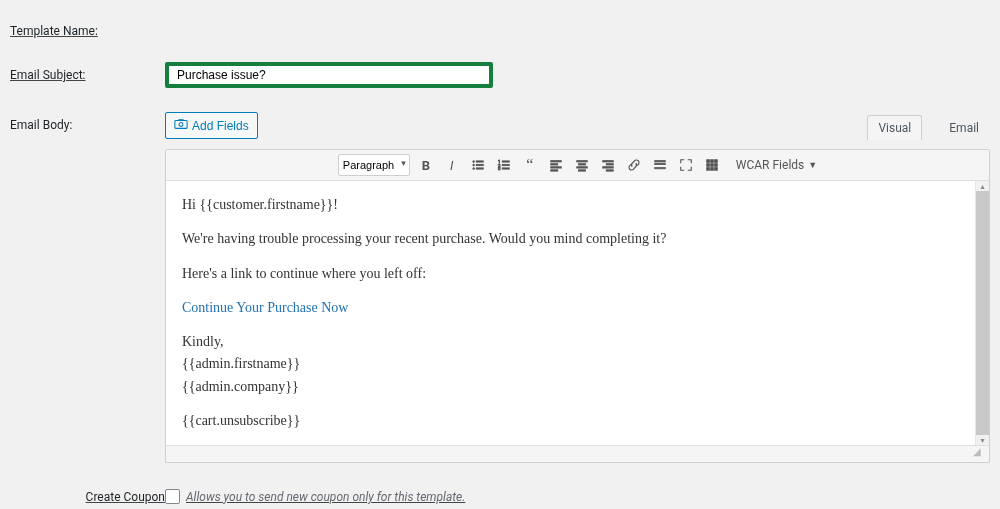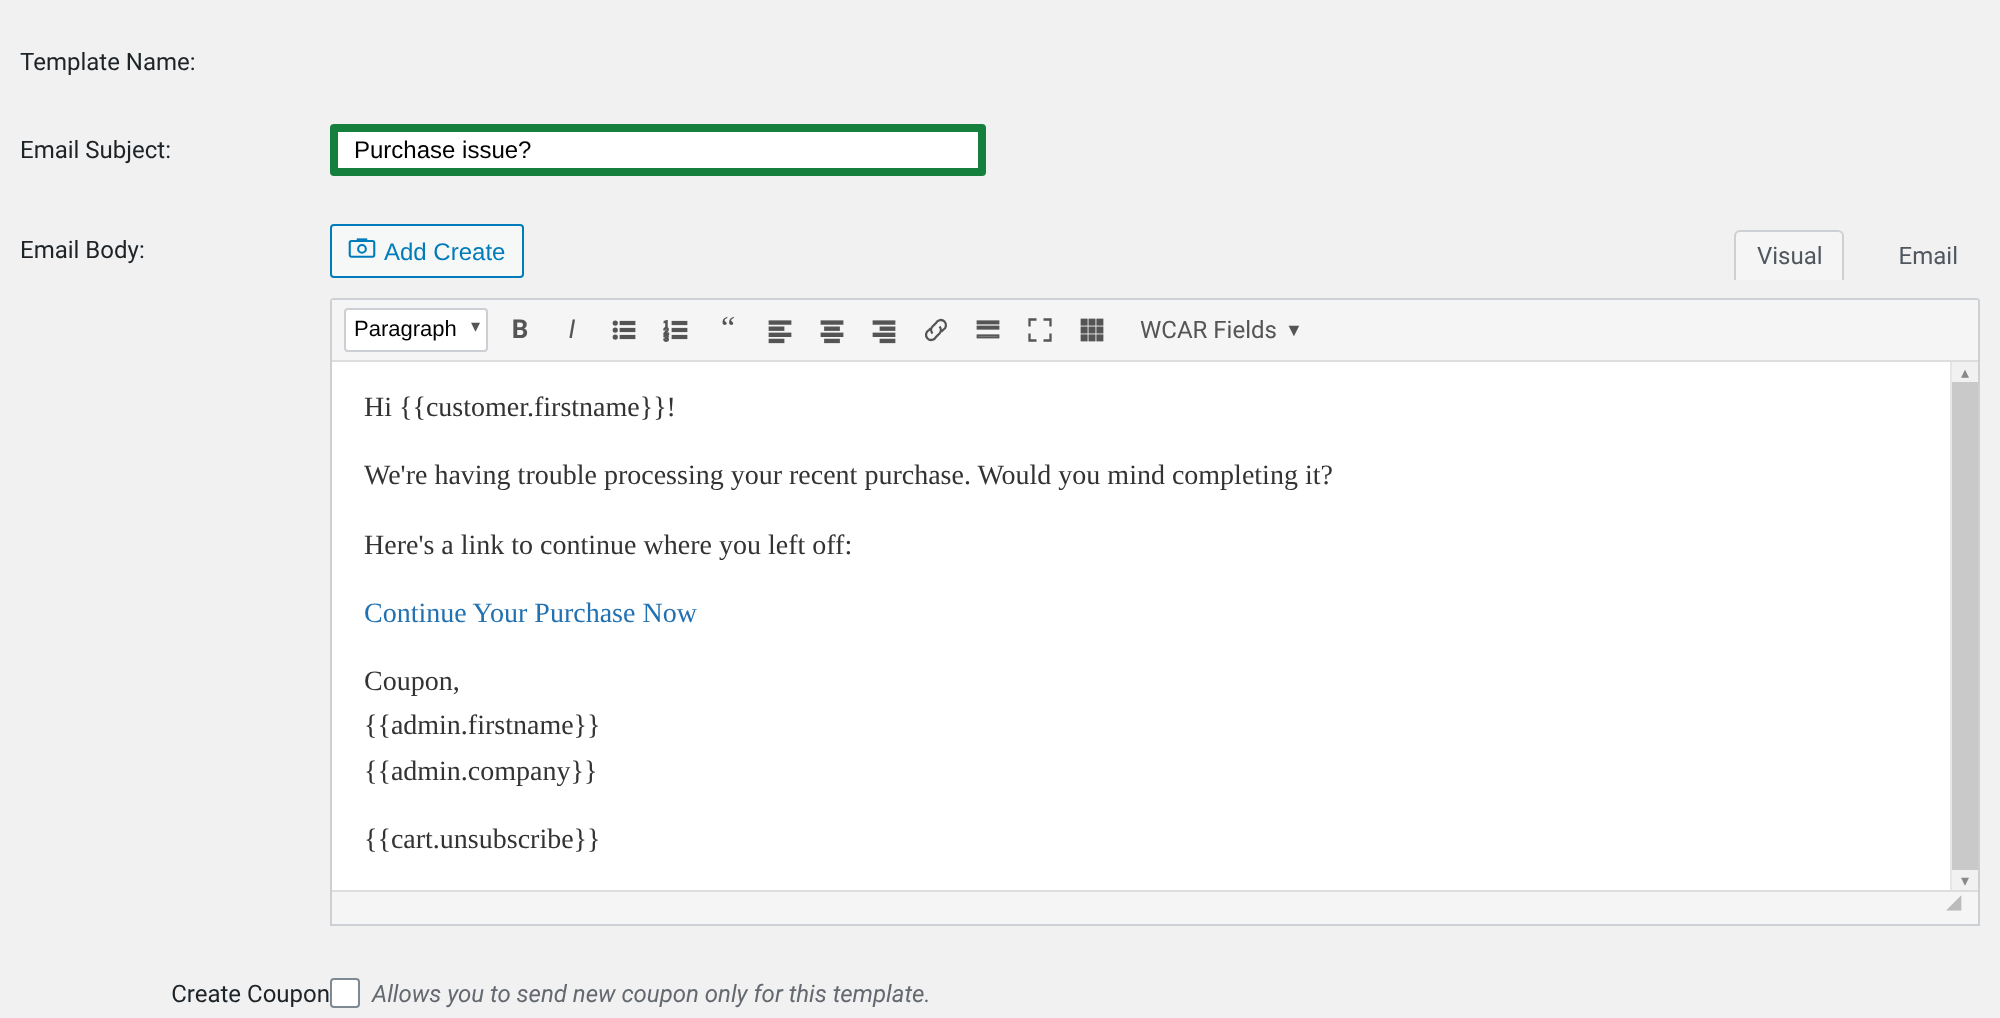--- a/index.html
+++ b/index.html
@@ -1,28 +1,28 @@
 <!DOCTYPE html>
 <html><head>
 <meta charset="utf-8">
 <style>
   html,body{margin:0;padding:0;font-family:-apple-system,BlinkMacSystemFont,"Segoe UI",Roboto,Arial,sans-serif;font-size:12px;color:#444;background:#f1f1f1;}
   .page{width:1000px;height:509px;box-sizing:border-box;padding:18px 10px 10px 10px;}
   .row{display:flex;align-items:flex-start;margin-bottom:32px;}
-  .row.tight{margin-bottom:24px;}
+  .row.tight{margin-bottom:24px;text-decoration:underline;}
   .label{flex:0 0 155px;padding-top:6px;font-size:12px;color:#1d2327;}
   .field{flex:1;}
   input[type=text].tbox{width:328px;height:26px;border:4px solid #15803d;background:#fff;border-radius:2px;padding:0 8px;font-size:12px;box-sizing:border-box;}
   input[type=text].tbox.focused{border:1px solid #007cba;box-shadow:0 0 0 1px #007cba;}
   .add-media{display:inline-flex;align-items:center;gap:4px;border:1px solid #007cba;color:#007cba;background:#f6f7f7;padding:4px 8px;border-radius:2px;cursor:pointer;font-size:12px;}
   .editor-wrap{margin-top:10px;border:1px solid #ccd0d4;background:#fff;border-radius:2px 2px 0 0;}
   .tabs{display:flex;justify-content:flex-end;gap:16px;margin-bottom:-1px;}
   .tab{padding:5px 10px;font-size:12px;color:#50575e;border:1px solid transparent;border-bottom:none;cursor:pointer;}
   .tab.active{background:#f5f5f5;border-color:#ccd0d4;border-top-left-radius:3px;border-top-right-radius:3px;}
-  .toolbar{display:flex;align-items:center;gap:6px;padding:4px 6px;border-bottom:1px solid #ddd;background:#f5f5f5;}
+  .toolbar{display:flex;align-items:center;gap:6px;padding:4px 6px;border-bottom:1px solid #ddd;background:#f5f5f5;justify-content:center;}
   .fmt-select{height:22px;font-size:11px;border:1px solid #ccd0d4;background:#fff;border-radius:2px;padding:0 14px 0 4px;appearance:none;-webkit-appearance:none;position:relative;}
   .select-wrap{position:relative;display:inline-block;}
   .select-wrap::after{content:"▾";font-size:9px;color:#555;position:absolute;right:4px;top:4px;pointer-events:none;}
   .tbtn{width:20px;height:20px;display:flex;align-items:center;justify-content:center;color:#555;cursor:pointer;font-size:13px;}
   .tbtn svg{width:14px;height:14px;fill:#555;stroke:#555;}
   .wcar{display:flex;align-items:center;gap:4px;font-size:12px;color:#555;cursor:pointer;margin-left:8px;}
   .content-area{display:flex;}
   .content{flex:1;padding:14px 16px;font-family:Liberation Serif, serif;font-size:14px;color:#333;line-height:1.45;min-height:220px;}
   .content p{margin:0 0 14px 0;}
   .content a{color:#2271b1;text-decoration:none;}
@@ -56,21 +56,21 @@
   <div class="field">
     <div style="display:flex;justify-content:space-between;align-items:flex-end;">
       <button class="add-media">
         <span class="camera">
           <svg viewBox="0 0 16 16" width="14" height="14">
                 <rect x="1" y="4" width="14" height="9" rx="1" fill="none" stroke="#007cba" stroke-width="1.2"></rect>
                 <circle cx="8" cy="8.5" r="2.2" fill="none" stroke="#007cba" stroke-width="1.2"></circle>
                 <rect x="5" y="2.5" width="6" height="2" fill="#007cba"></rect>
               </svg>
         </span>
-        <span>Add Create</span>
+        <span>Add Fields</span>
       </button>
       <div class="tabs">
         <div class="tab active">Visual</div>
         <div class="tab">Email</div>
       </div>
     </div>
 
     <div class="editor-wrap">
       <div class="toolbar">
         <span class="select-wrap">
@@ -164,21 +164,21 @@
           <span style="font-size:9px;">▼</span>
         </span>
       </div>
 
       <div class="content-area">
         <div class="content">
           <p>Hi {{customer.firstname}}!</p>
           <p>We're having trouble processing your recent purchase. Would you mind completing it?</p>
           <p>Here's a link to continue where you left off:</p>
           <p><a href="#">Continue Your Purchase Now</a></p>
-          <p style="margin-bottom:2px;">Coupon,</p>
+          <p style="margin-bottom:2px;">Kindly,</p>
           <p style="margin-bottom:2px;">{{admin.firstname}}</p>
           <p>{{admin.company}}</p>
           <p style="margin-bottom:0;">{{cart.unsubscribe}}</p>
         </div>
         <div class="vscroll">
           <div class="arrow">▴</div>
           <div class="track"></div>
           <div class="arrow">▾</div>
         </div>
       </div>

